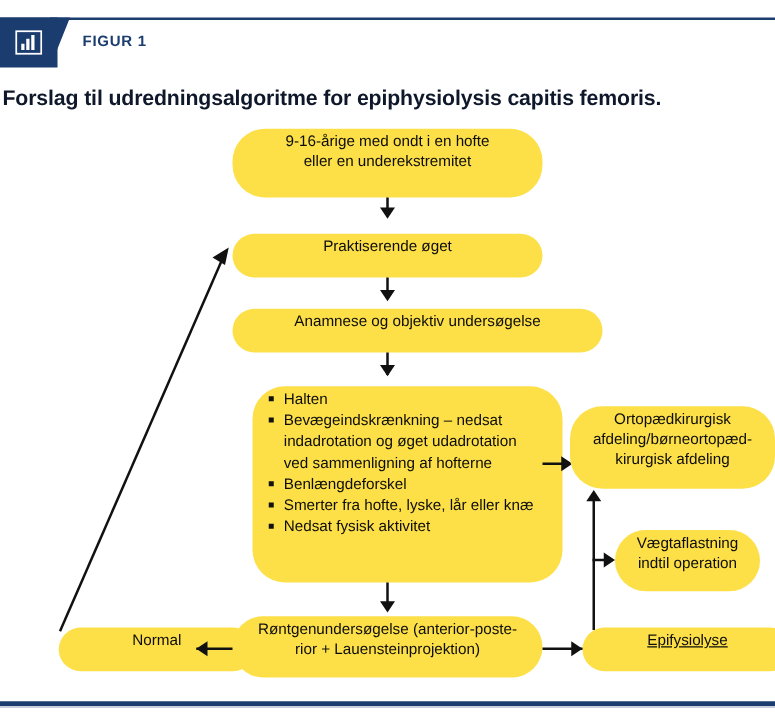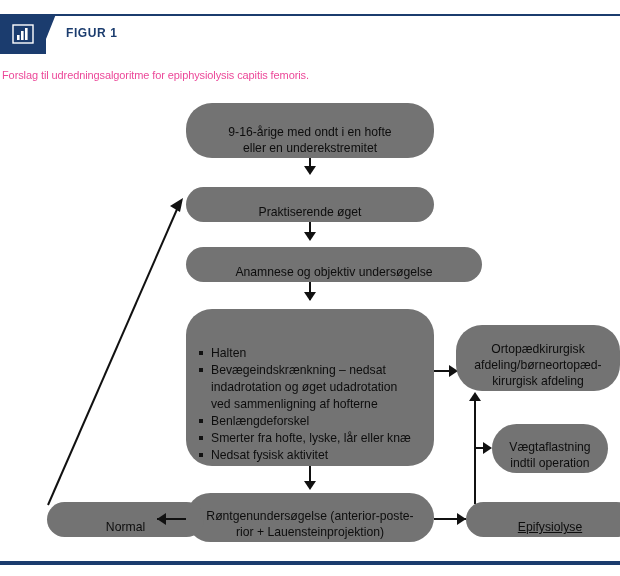--- a/index.html
+++ b/index.html
@@ -68,45 +68,46 @@
     top: 26px;
     font-size: 12px;
     font-weight: bold;
     letter-spacing: 0.6px;
     color: #1b3c6e;
   }
   .figure-caption {
     position: absolute;
     left: 2px;
     top: 69px;
-    font-size: 11px;
-    font-weight: normal;
-    color: #ec4899;
+    font-size: 17px;
+    font-weight: bold;
+    color: #0f172a;
     letter-spacing: -0.1px;
   }
 
   
   .node {
     position: absolute;
-    background: #737373;
+    background: #fde047;
     box-sizing: border-box;
     display: flex;
-    align-items: flex-end;
+    align-items: flex-start;
     justify-content: center;
     text-align: center;
     color: #0d0d0d;
     font-size: 12.2px;
     line-height: 16px;
     padding: 2px 6px;
     border-radius: 26px;
   }
   .node.left-align {
     justify-content: flex-start;
     text-align: left;
     padding-left: 12px;
+    margin-left: 16px;
   }
   .node-text { display: block; }
 
   
   .bullets {
     list-style: none;
     margin: 0;
     padding: 0;
   }
   .bullets li {

